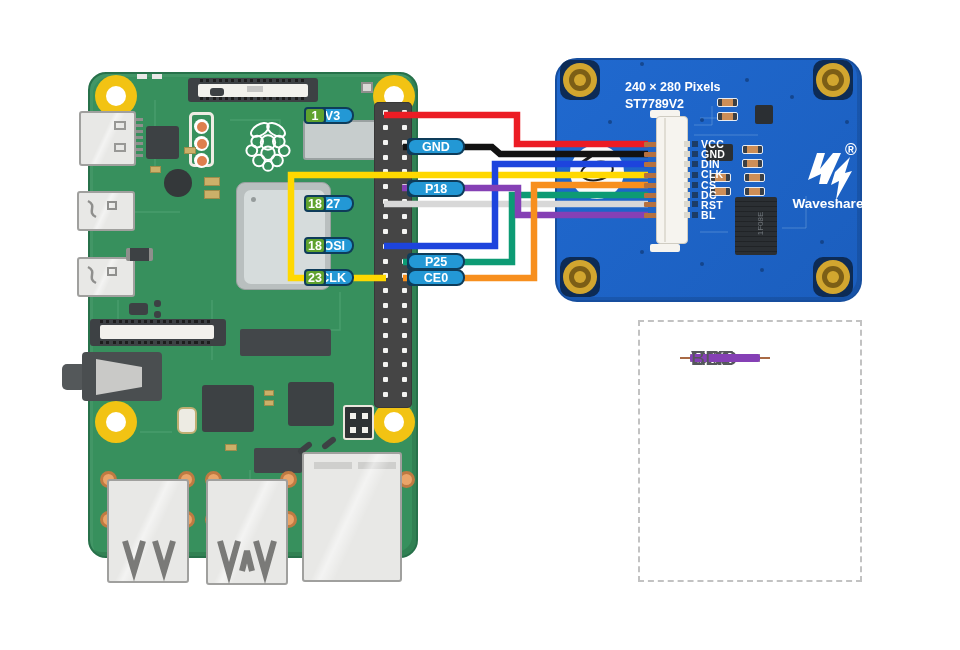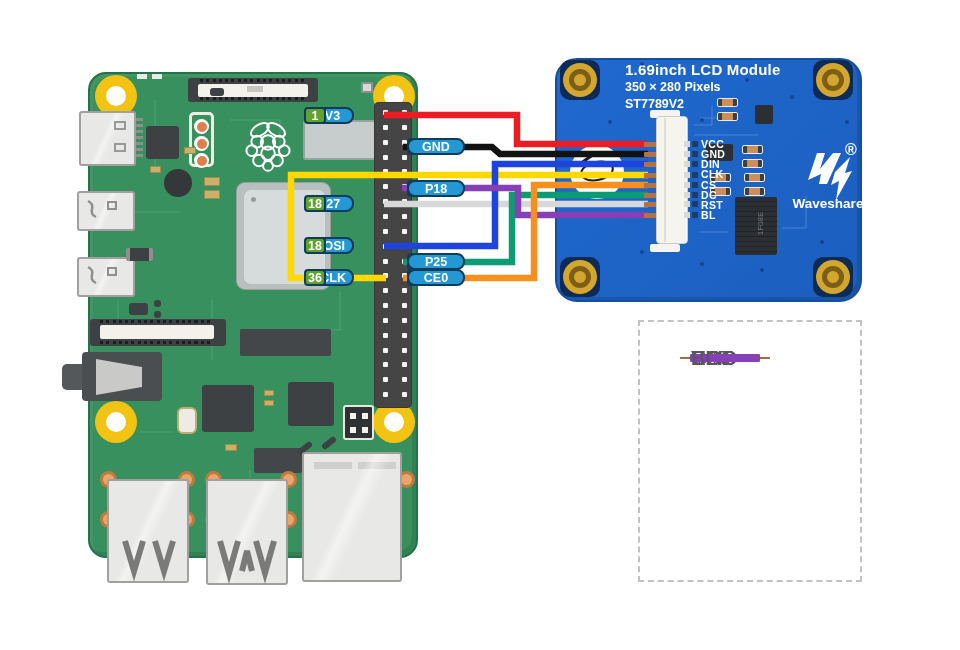--- a/index.html
+++ b/index.html
@@ -264,22 +264,21 @@
   <div class="lcd-board"></div>
   <div class="lcd-pad" style="left:560px;top:60px;"></div>
   <div class="lcd-pad" style="left:813px;top:60px;"></div>
   <div class="lcd-pad" style="left:560px;top:257px;"></div>
   <div class="lcd-pad" style="left:813px;top:257px;"></div>
   <div class="screw-au" style="left:563px;top:63px;"></div>
   <div class="screw-au" style="left:816px;top:63px;"></div>
   <div class="screw-au" style="left:563px;top:260px;"></div>
   <div class="screw-au" style="left:816px;top:260px;"></div>
 
-  <div class="lcd-title" style="left:625px;top:61px;font-size:15px;letter-spacing:.2px;">1.69inch LCD Module</div>
-  <div class="lcd-title" style="left:625px;top:80px;font-size:12.5px;">350 × 280 Pixels</div>
+  <div class="lcd-title" style="left:625px;top:80px;font-size:12.5px;">240 × 280 Pixels</div>
   <div class="lcd-title" style="left:625px;top:97px;font-size:12.5px;">ST7789V2</div>
 
   <svg style="left:0;top:0;width:960px;height:650px;pointer-events:none;">
     <g stroke="#6fa0dd" stroke-opacity=".55" stroke-width="1" fill="none">
       <polyline points="694,125 712,125 712,106"></polyline>
         <polyline points="694,135 758,135"></polyline>
       <polyline points="700,232 728,232"></polyline>
         <polyline points="782,228 806,228 806,196"></polyline>
       <polyline points="700,118 735,118 735,112"></polyline>
     </g>
@@ -380,21 +379,21 @@
   <div class="pill-row" style="left:304px;top:195px;">
     <span class="pill w-l">P27</span>
     <span class="sq w-n">18</span>
   </div>
   <div class="pill-row" style="left:304px;top:237px;">
     <span class="pill w-l">MOSI</span>
     <span class="sq w-n">18</span>
   </div>
   <div class="pill-row" style="left:304px;top:269px;">
     <span class="pill w-l">SCLK</span>
-    <span class="sq w-n">36</span>
+    <span class="sq w-n">23</span>
   </div>
   <div class="pill-row" style="left:407px;top:138px;">
     <span class="sq w-n">6</span>
     <span class="pill w-r">GND</span>
   </div>
   <div class="pill-row" style="left:407px;top:180px;">
     <span class="sq w-n">12</span>
     <span class="pill w-r">P18</span>
   </div>
   <div class="pill-row" style="left:407px;top:253px;">

